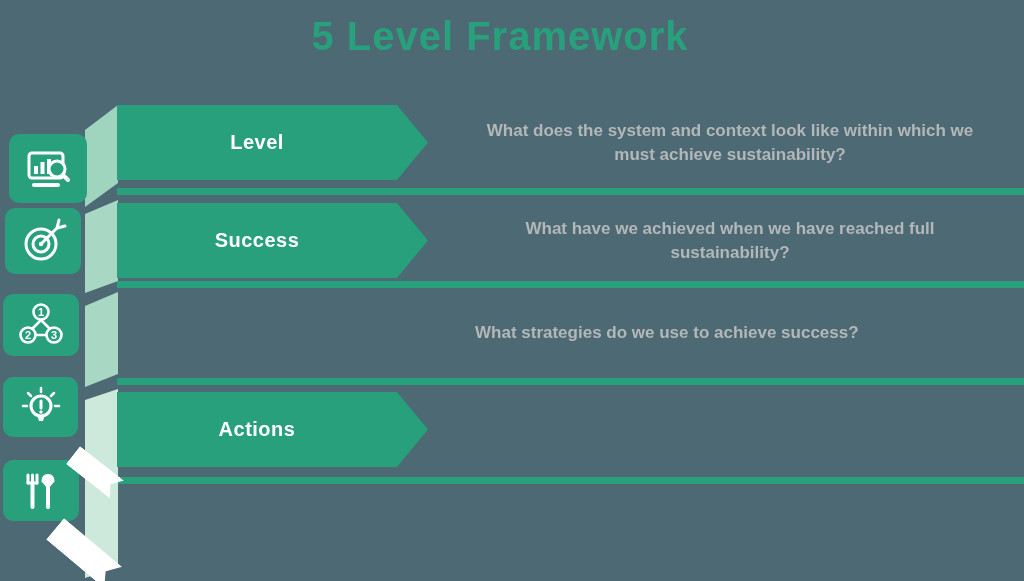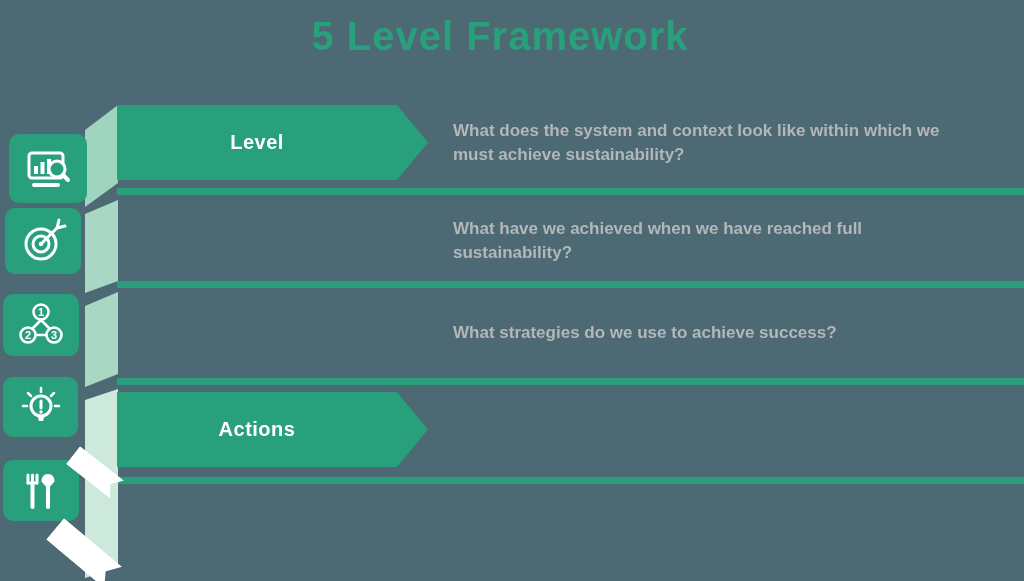--- a/index.html
+++ b/index.html
@@ -47,23 +47,23 @@
   .t4{left:3px;top:460px;width:76px;height:61px}
   .tile svg{display:block}
   
   .ribbon{position:absolute;background:#fff;z-index:5;transform-origin:0 0;}
   .rb1{left:80px;top:446px;width:56px;height:23px;transform:rotate(38deg);
        clip-path:polygon(0 0,100% 0,85% 50%,100% 100%,0 100%);}
   .rb2{left:64px;top:518px;width:76px;height:28px;transform:rotate(40deg);
        clip-path:polygon(0 0,100% 0,87% 50%,100% 100%,0 100%);}
   
   .desc{
-    position:absolute;left:453px;width:510px;height:75px;z-index:3;
+    position:absolute;left:475px;width:510px;height:75px;z-index:3;
     display:flex;align-items:center;
-    color:var(--text-gray,#b3b7b9);font-size:17px;line-height:24px;font-weight:bold;
+    color:var(--text-gray,#b3b7b9);font-size:17px;line-height:24px;font-weight:bold;text-align:center;
   }
   .desc p{margin:0}
   .d0{top:105px}.d1{top:203px}.d2{top:295px}.d3{top:392px}.d4{top:490px}
 </style>
 </head>
 <body>
 
 <div class="stage">
 
   <h1 class="title">5 Level Framework</h1>
@@ -74,20 +74,23 @@
   <div class="sep sep3"></div>
 
   <div class="fold fold0"></div>
   <div class="fold fold1"></div>
   <div class="fold fold2"></div>
   <div class="fold fold3"></div>
   <div class="fold fold4"></div>
 
   <div class="arrow a0">
     <span class="label">Level</span>
+  </div>
+  <div class="arrow a1">
+    <span class="label">Success</span>
   </div>
   <div class="arrow a3">
     <span class="label">Actions</span>
   </div>
 
   <div class="tile t0">
     <svg width="50" height="48" viewBox="0 0 48 48" fill="none" stroke="#fff" stroke-width="3" stroke-linecap="round" stroke-linejoin="round">
       <rect x="5" y="8" width="34" height="25" rx="3"></rect>
       <rect x="10" y="21" width="4" height="8" fill="#fff" stroke="none"></rect>
       <rect x="16.5" y="17" width="4" height="12" fill="#fff" stroke="none"></rect>

